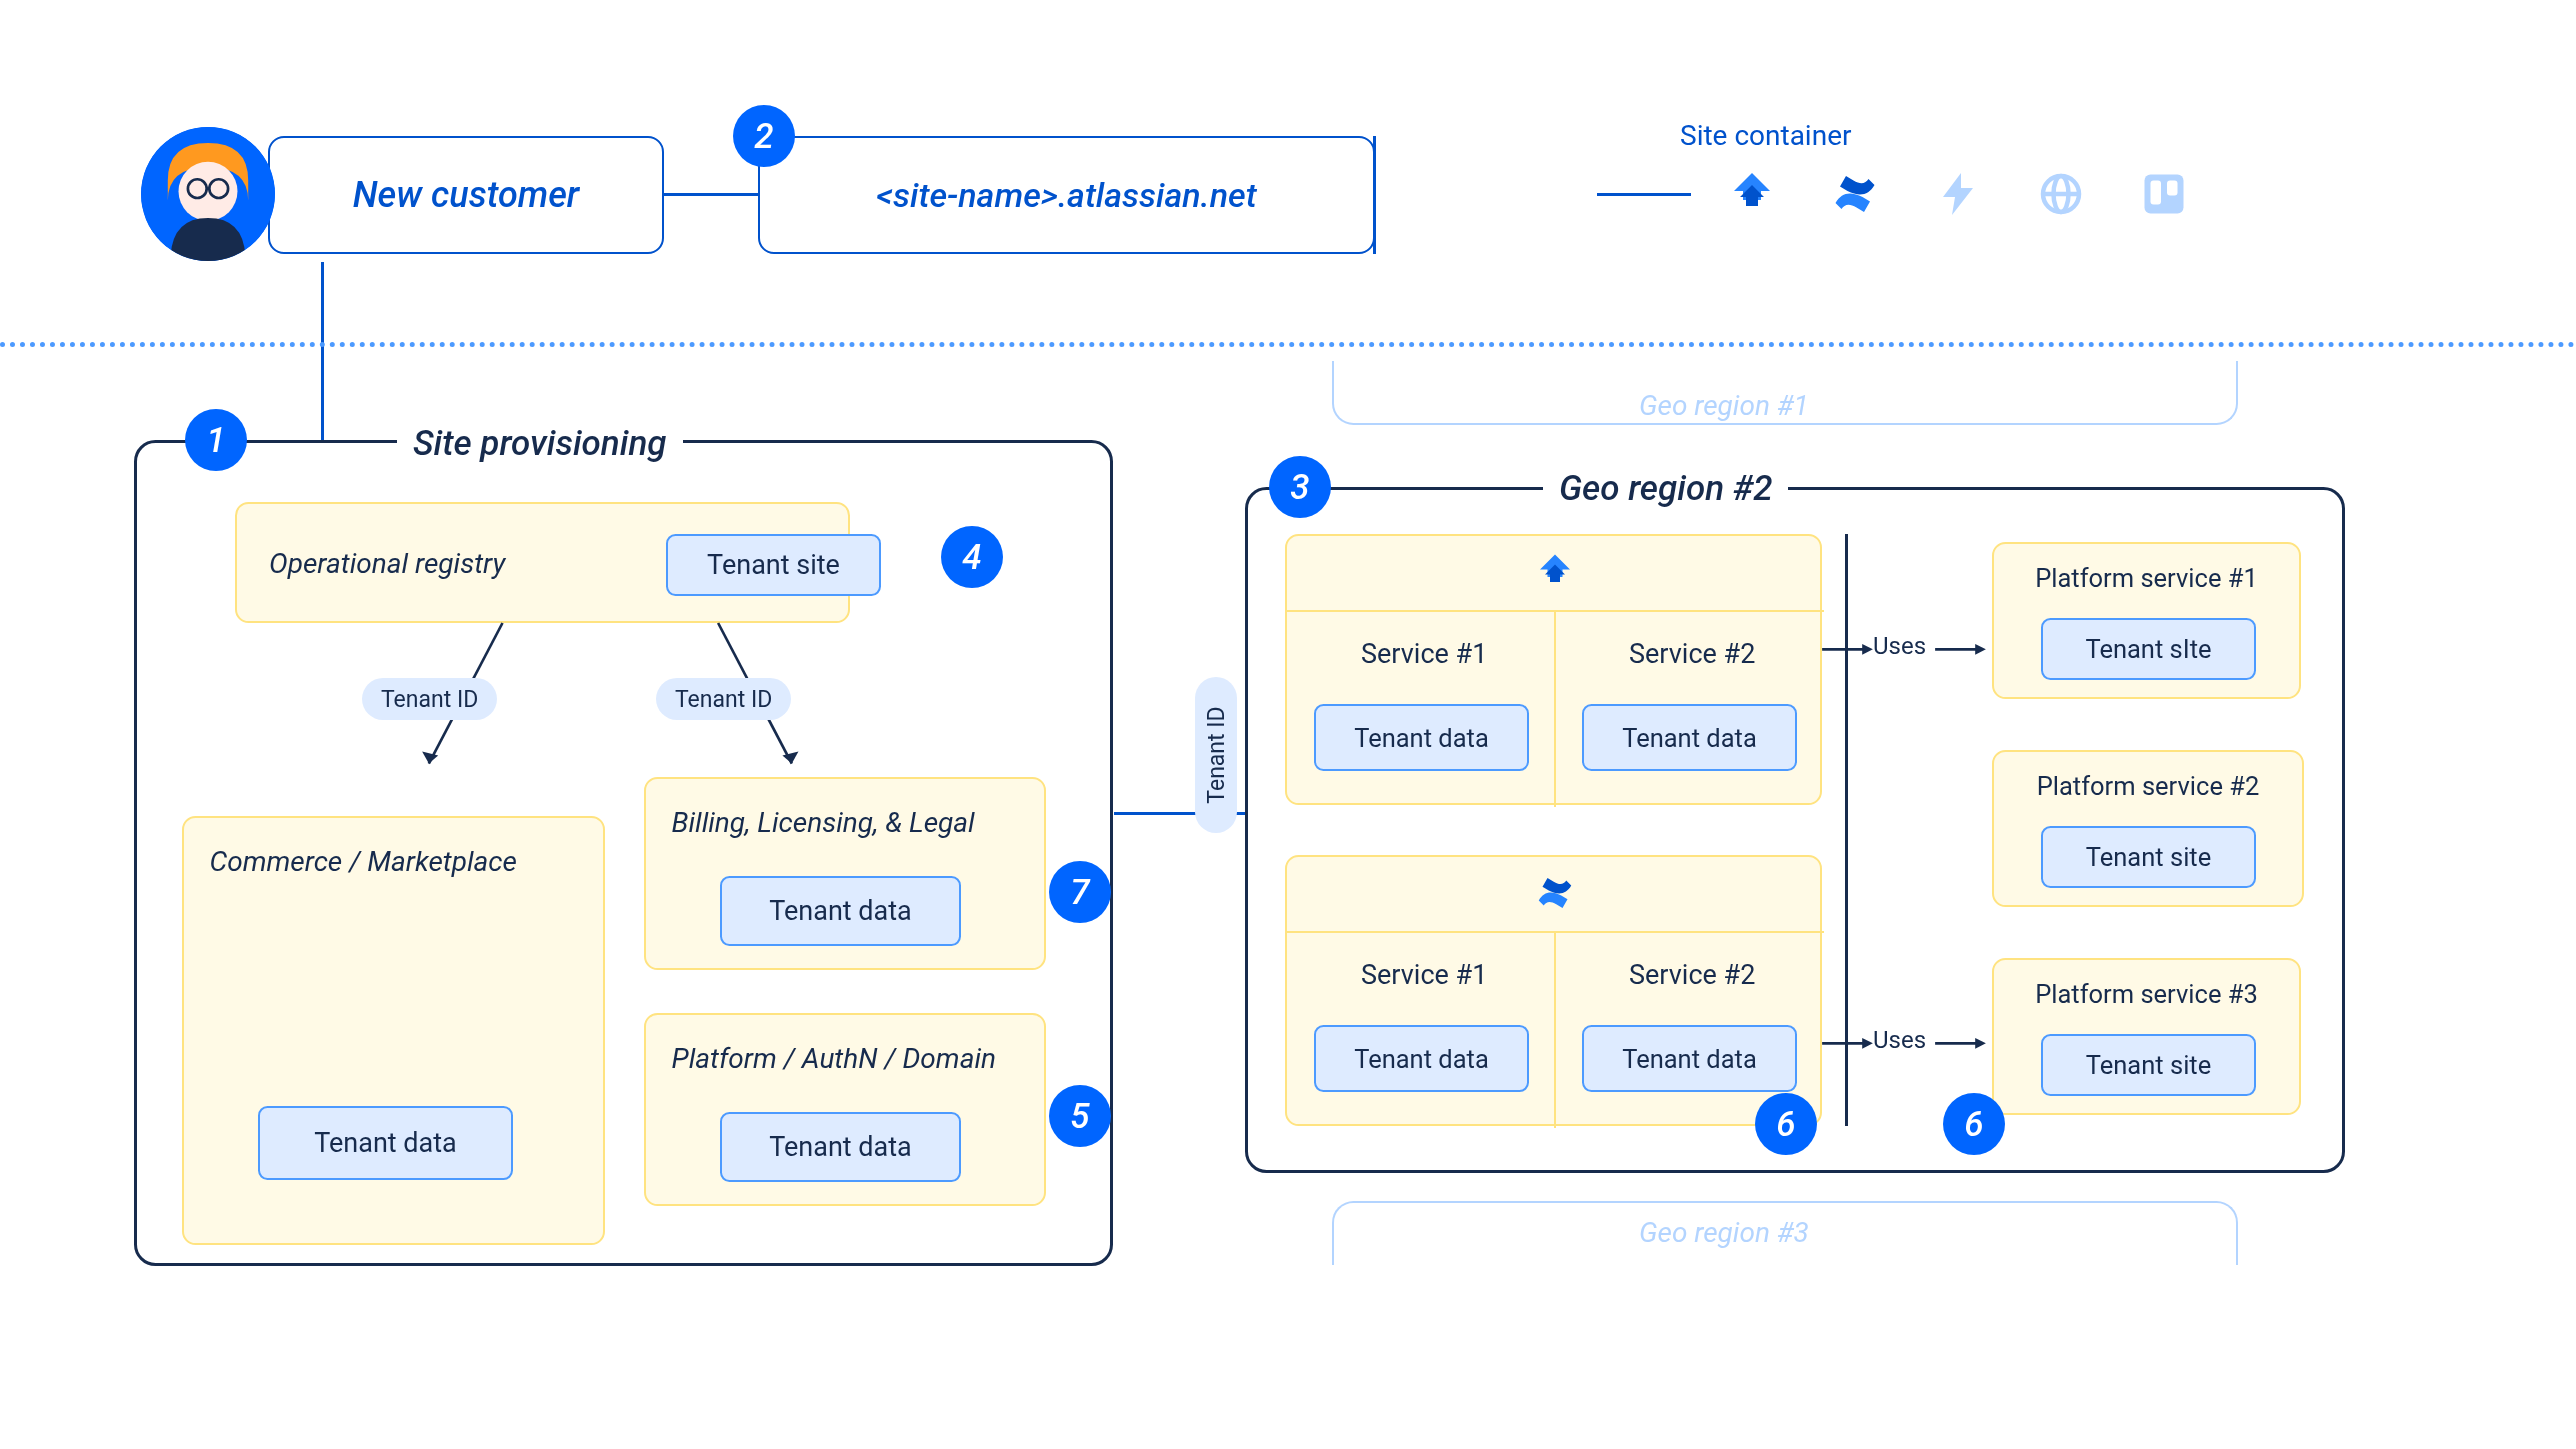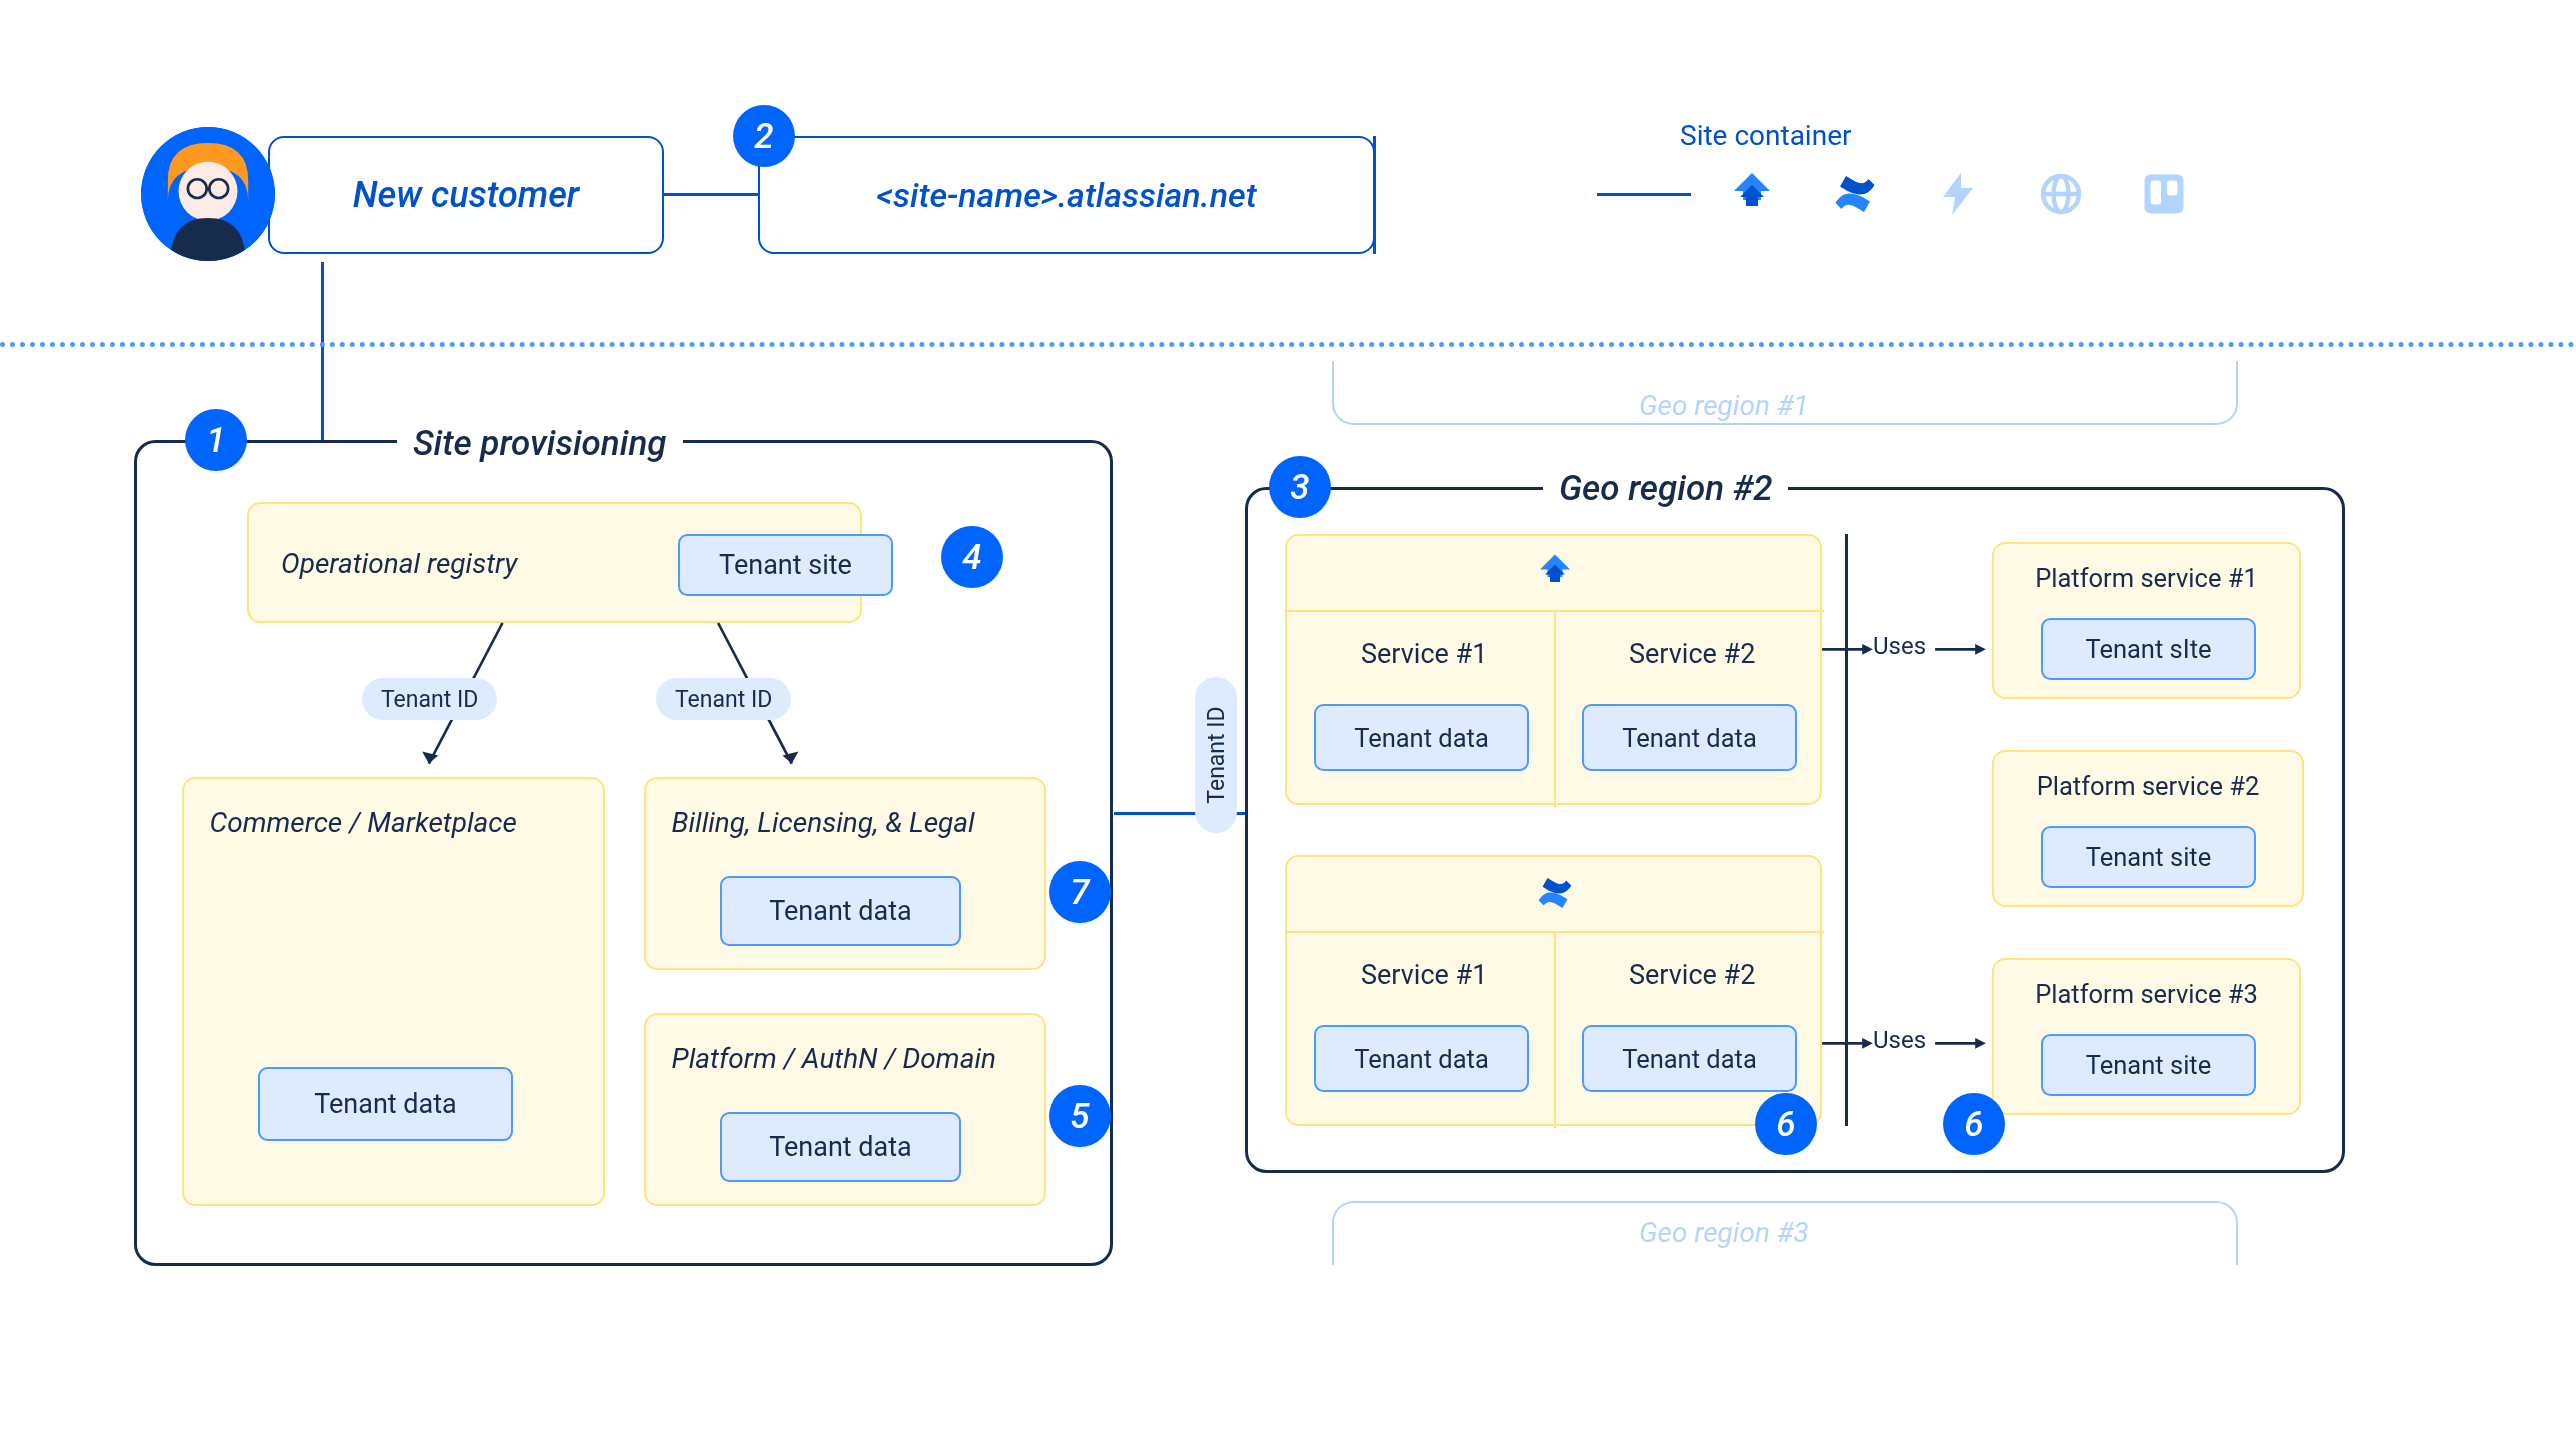--- a/index.html
+++ b/index.html
@@ -136,21 +136,21 @@
 
   <div class="seg seg-v" style="left:321px;top:262px;height:178px;"></div>
 
   <div class="dotted-h" style="left:0;top:342px;width:2576px;"></div>
 
   <div style="position:absolute;left:134px;top:440px;width:979px;height:826px;border:3.4px solid var(--blue-darker);border-radius:21.5px;"></div>
   <div class="italic" style="position:absolute;left:397px;top:423px;background:var(--bg);padding:0 16px;color:var(--blue-darker);font-size:35px;font-weight:500;">Site provisioning</div>
 
   <div class="step" style="left:185px;top:409px;">1</div>
 
-  <div class="cream-box" style="left:247px;top:502px;width:615px;height:121px;">
+  <div class="cream-box" style="left:235px;top:502px;width:615px;height:121px;">
     <span class="italic" style="position:absolute;left:32px;top:43px;font-size:28px;color:var(--blue-darker);">Operational registry</span>
     <div class="data-box" style="position:absolute;left:429px;top:29.5px;width:215px;height:62px;font-size:27px;">
       <span>Tenant site</span>
     </div>
   </div>
 
   <div class="step" style="left:941px;top:526px;">4</div>
 
   <svg style="position:absolute;left:402px;top:623px;width:134px;height:154px;overflow:visible;" viewBox="0 0 200 230" width="134" height="154">
     <line x1="150" y1="0" x2="40" y2="210" stroke="#172B4D" stroke-width="4"></line>
@@ -158,21 +158,21 @@
   </svg>
 
   <svg style="position:absolute;left:698px;top:623px;width:134px;height:154px;overflow:visible;" viewBox="0 0 200 230" width="134" height="154">
     <line x1="30" y1="0" x2="140" y2="210" stroke="#172B4D" stroke-width="4"></line>
     <polygon points="140,210 126,198 150,192" fill="#172B4D"></polygon>
   </svg>
 
   <div class="pill" style="left:362px;top:678px;">Tenant ID</div>
   <div class="pill" style="left:656px;top:678px;">Tenant ID</div>
 
-  <div class="cream-box" style="left:182px;top:777px;width:423px;height:429px;">
+  <div class="cream-box" style="left:182px;top:816px;width:423px;height:429px;">
     <span class="italic" style="position:absolute;left:25.5px;top:27px;font-size:28px;">Commerce / Marketplace</span>
     <div class="data-box" style="position:absolute;left:74px;top:288px;width:255px;height:74px;font-size:27px;">
       <span>Tenant data</span>
     </div>
   </div>
 
   <div class="cream-box" style="left:644px;top:777px;width:402px;height:193px;">
     <span class="italic" style="position:absolute;left:25.5px;top:27px;font-size:28px;">Billing, Licensing, &amp; Legal</span>
     <div class="data-box" style="position:absolute;left:74px;top:97px;width:241px;height:70px;font-size:27px;">
       <span>Tenant data</span>

